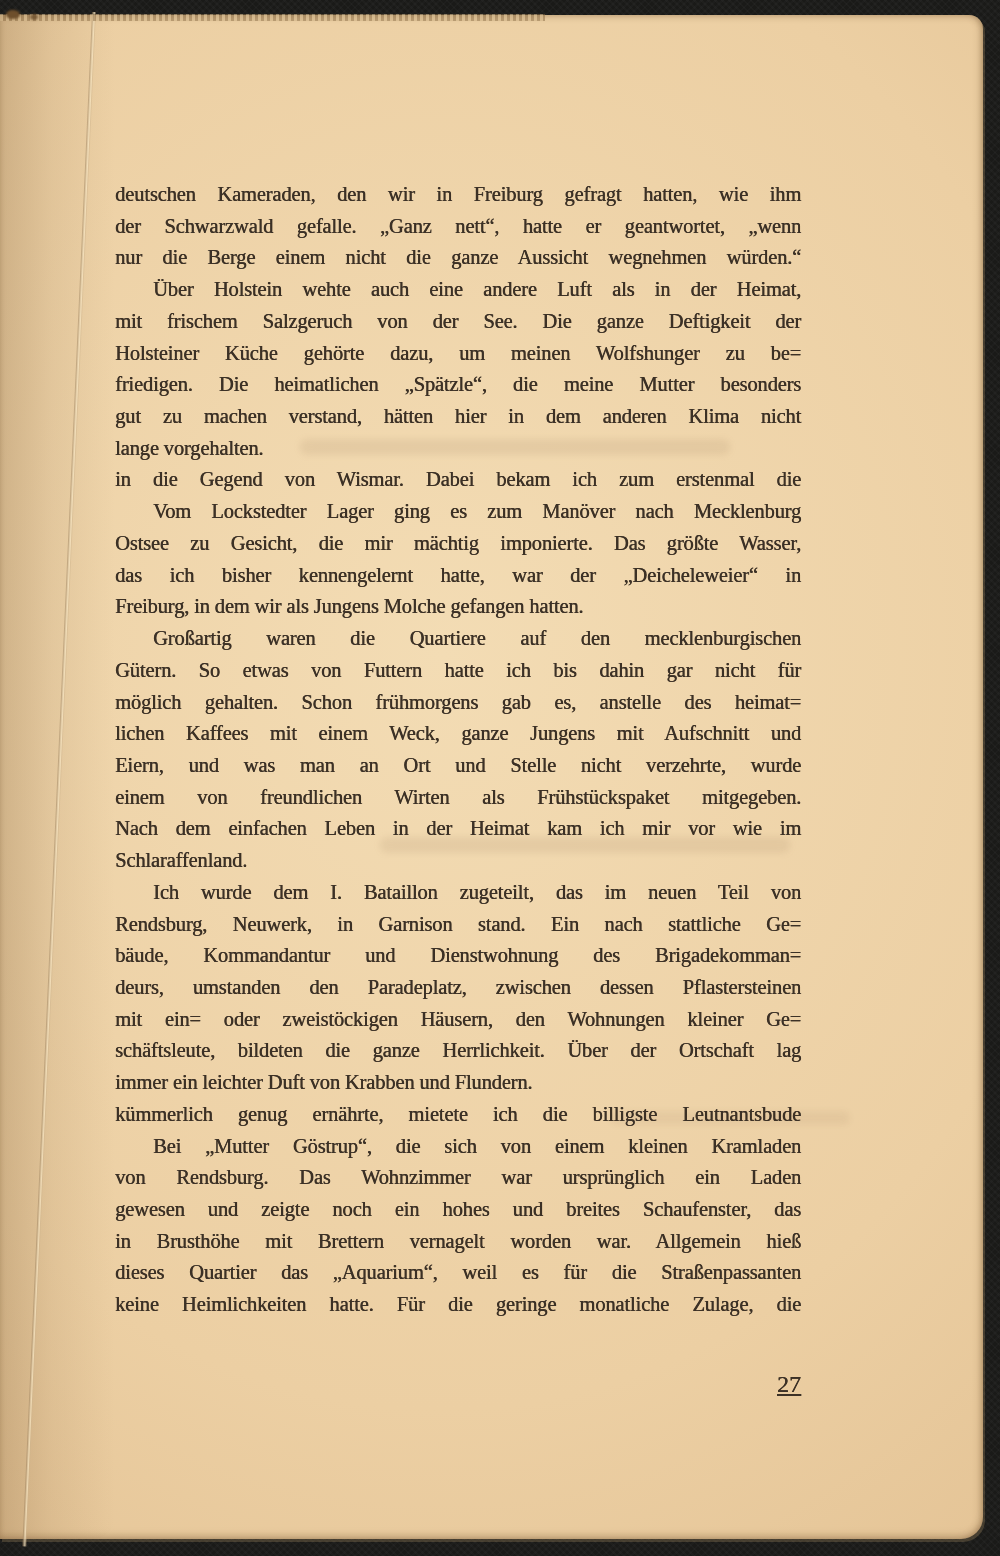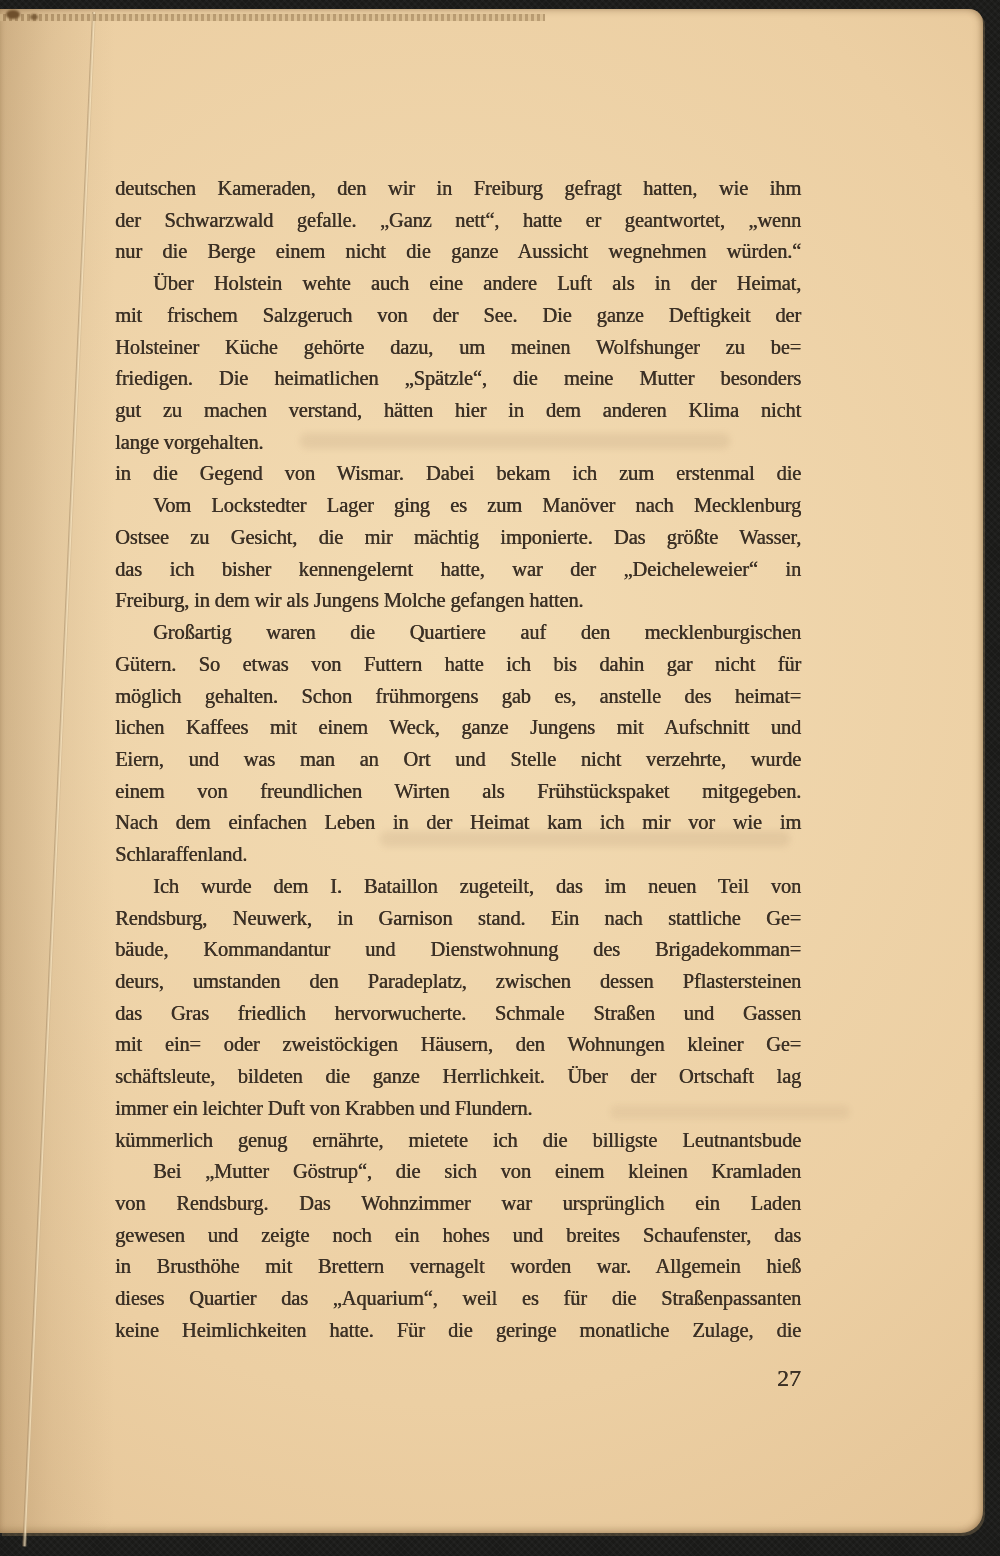--- a/index.html
+++ b/index.html
@@ -10,21 +10,21 @@
   }
   
   .scan::before{
     content:"";position:absolute;inset:0;
     background:
       repeating-linear-gradient(45deg, rgba(255,255,255,.025) 0 2px, transparent 2px 5px),
       repeating-linear-gradient(-45deg, rgba(255,255,255,.02) 0 2px, transparent 2px 5px);
     pointer-events:none;
   }
   .page{
-    position:absolute;left:0;top:9px;width:983px;height:1524px;
+    position:absolute;left:0;top:15px;width:983px;height:1524px;
     background:
       radial-gradient(ellipse 120% 90% at 45% 42%,
         var(--paper-light,#f3dcb4) 0%, var(--paper,#eccfa3) 55%,
         #e3c294 85%, #dcb887 100%);
     border-radius:0 14px 22px 0;
     box-shadow:
       inset -4px 0 9px -3px rgba(110,80,45,.45),
       inset 0 -5px 9px -3px rgba(110,80,45,.38),
       inset 0 4px 7px -3px rgba(110,80,45,.28),
       2px 3px 0 rgba(180,150,105,.28);
@@ -63,20 +63,21 @@
     text-shadow:0.45px 0 0 currentColor;
   }
   .line{height:31.72px;line-height:31.72px;overflow:visible;}
   .line.just{text-align:justify;text-align-last:justify;}
   .line.indent{text-indent:38px;}
   .pagenum{
     position:absolute;left:115px;top:1356px;width:686px;
     text-align:right;font-size:24px;
     color:var(--ink,#3c3126);
     text-shadow:0.35px 0 0 currentColor;
+    text-decoration:underline;
   }
 </style>
 </head>
 <body>
 
 <div class="scan">
   <div class="page">
     <div class="smudge m1"></div>
     <div class="smudge m2"></div>
     <div class="smudge m3"></div>
@@ -100,21 +101,20 @@
         <div class="line just">möglich gehalten. Schon frühmorgens gab es, anstelle des heimat=</div>
         <div class="line just">lichen Kaffees mit einem Weck, ganze Jungens mit Aufschnitt und</div>
         <div class="line just">Eiern, und was man an Ort und Stelle nicht verzehrte, wurde</div>
         <div class="line just">einem von freundlichen Wirten als Frühstückspaket mitgegeben.</div>
         <div class="line just">Nach dem einfachen Leben in der Heimat kam ich mir vor wie im</div>
         <div class="line">Schlaraffenland.</div>
         <div class="line just indent">Ich wurde dem I. Bataillon zugeteilt, das im neuen Teil von</div>
         <div class="line just">Rendsburg, Neuwerk, in Garnison stand. Ein nach stattliche Ge=</div>
         <div class="line just">bäude, Kommandantur und Dienstwohnung des Brigadekomman=</div>
         <div class="line just">deurs, umstanden den Paradeplatz, zwischen dessen Pflastersteinen</div>
-        <div class="line just">das Gras friedlich hervorwucherte. Schmale Straßen und Gassen</div>
         <div class="line just">mit ein= oder zweistöckigen Häusern, den Wohnungen kleiner Ge=</div>
         <div class="line just">schäftsleute, bildeten die ganze Herrlichkeit. Über der Ortschaft lag</div>
         <div class="line">immer ein leichter Duft von Krabben und Flundern.</div>
         <div class="line just">kümmerlich genug ernährte, mietete ich die billigste Leutnantsbude</div>
         <div class="line just indent">Bei „Mutter Göstrup“, die sich von einem kleinen Kramladen</div>
         <div class="line just">von Rendsburg. Das Wohnzimmer war ursprünglich ein Laden</div>
         <div class="line just">gewesen und zeigte noch ein hohes und breites Schaufenster, das</div>
         <div class="line just">in Brusthöhe mit Brettern vernagelt worden war. Allgemein hieß</div>
         <div class="line just">dieses Quartier das „Aquarium“, weil es für die Straßenpassanten</div>
         <div class="line just">keine Heimlichkeiten hatte. Für die geringe monatliche Zulage, die</div>

